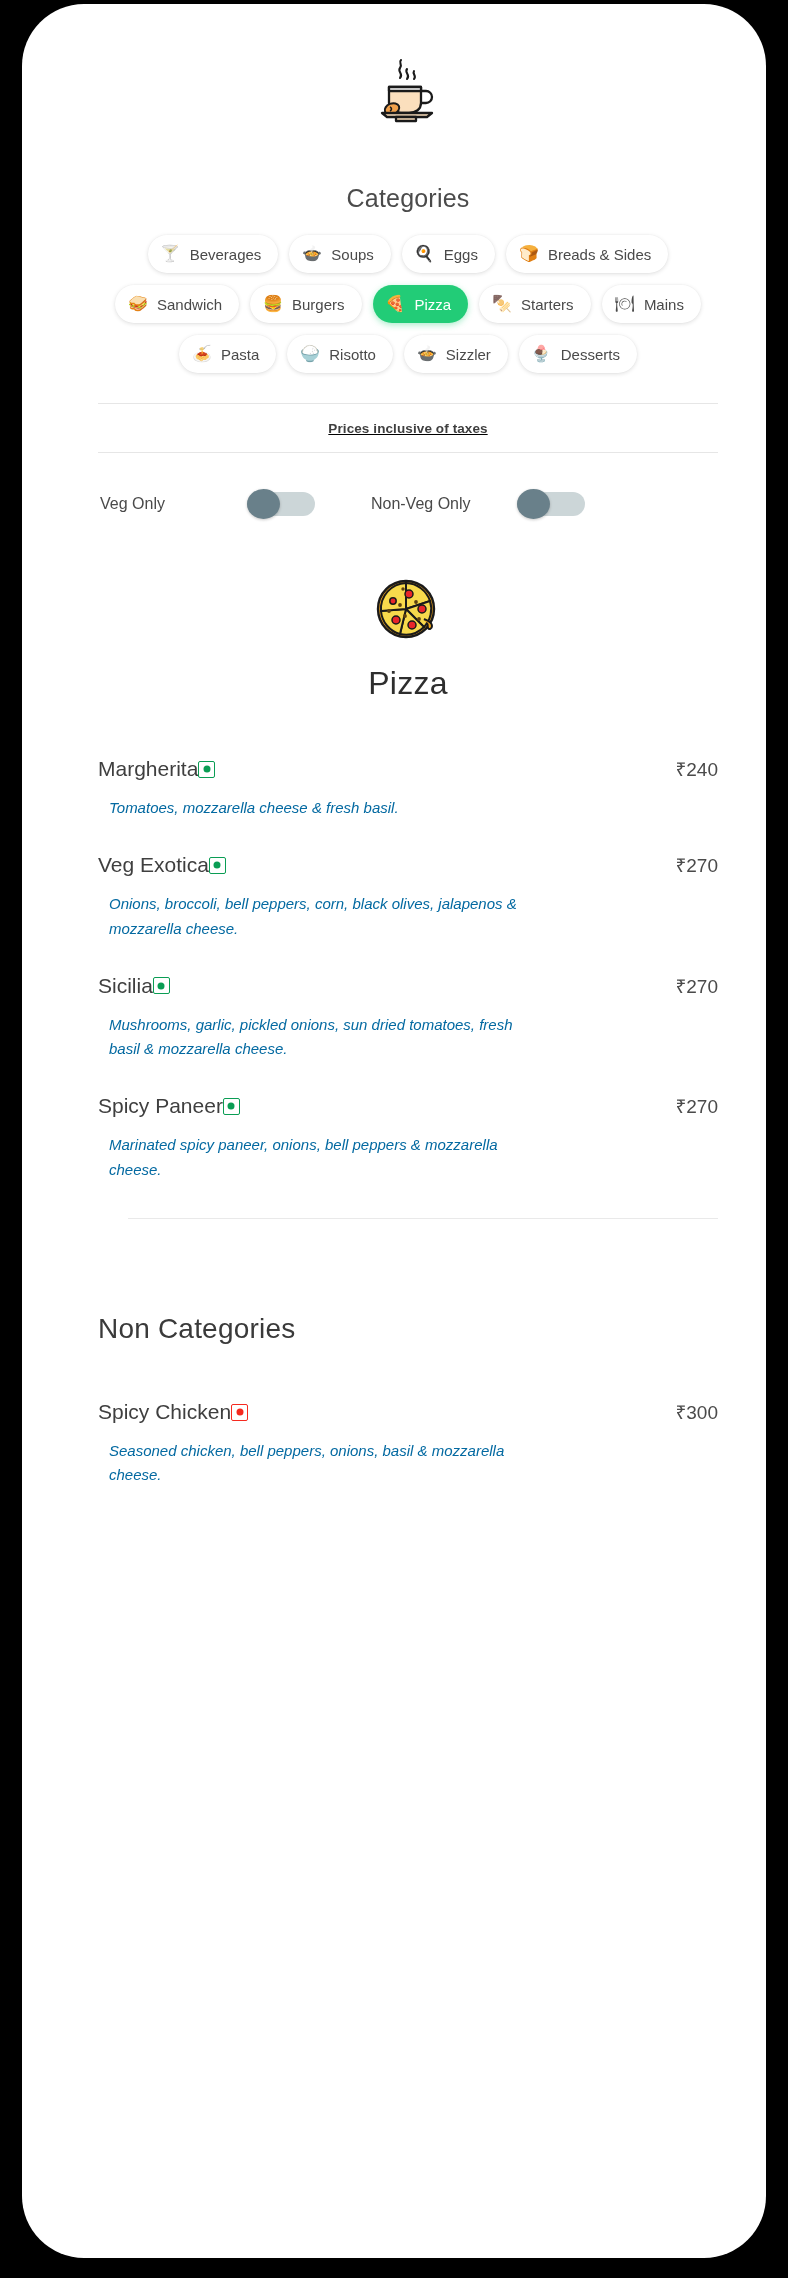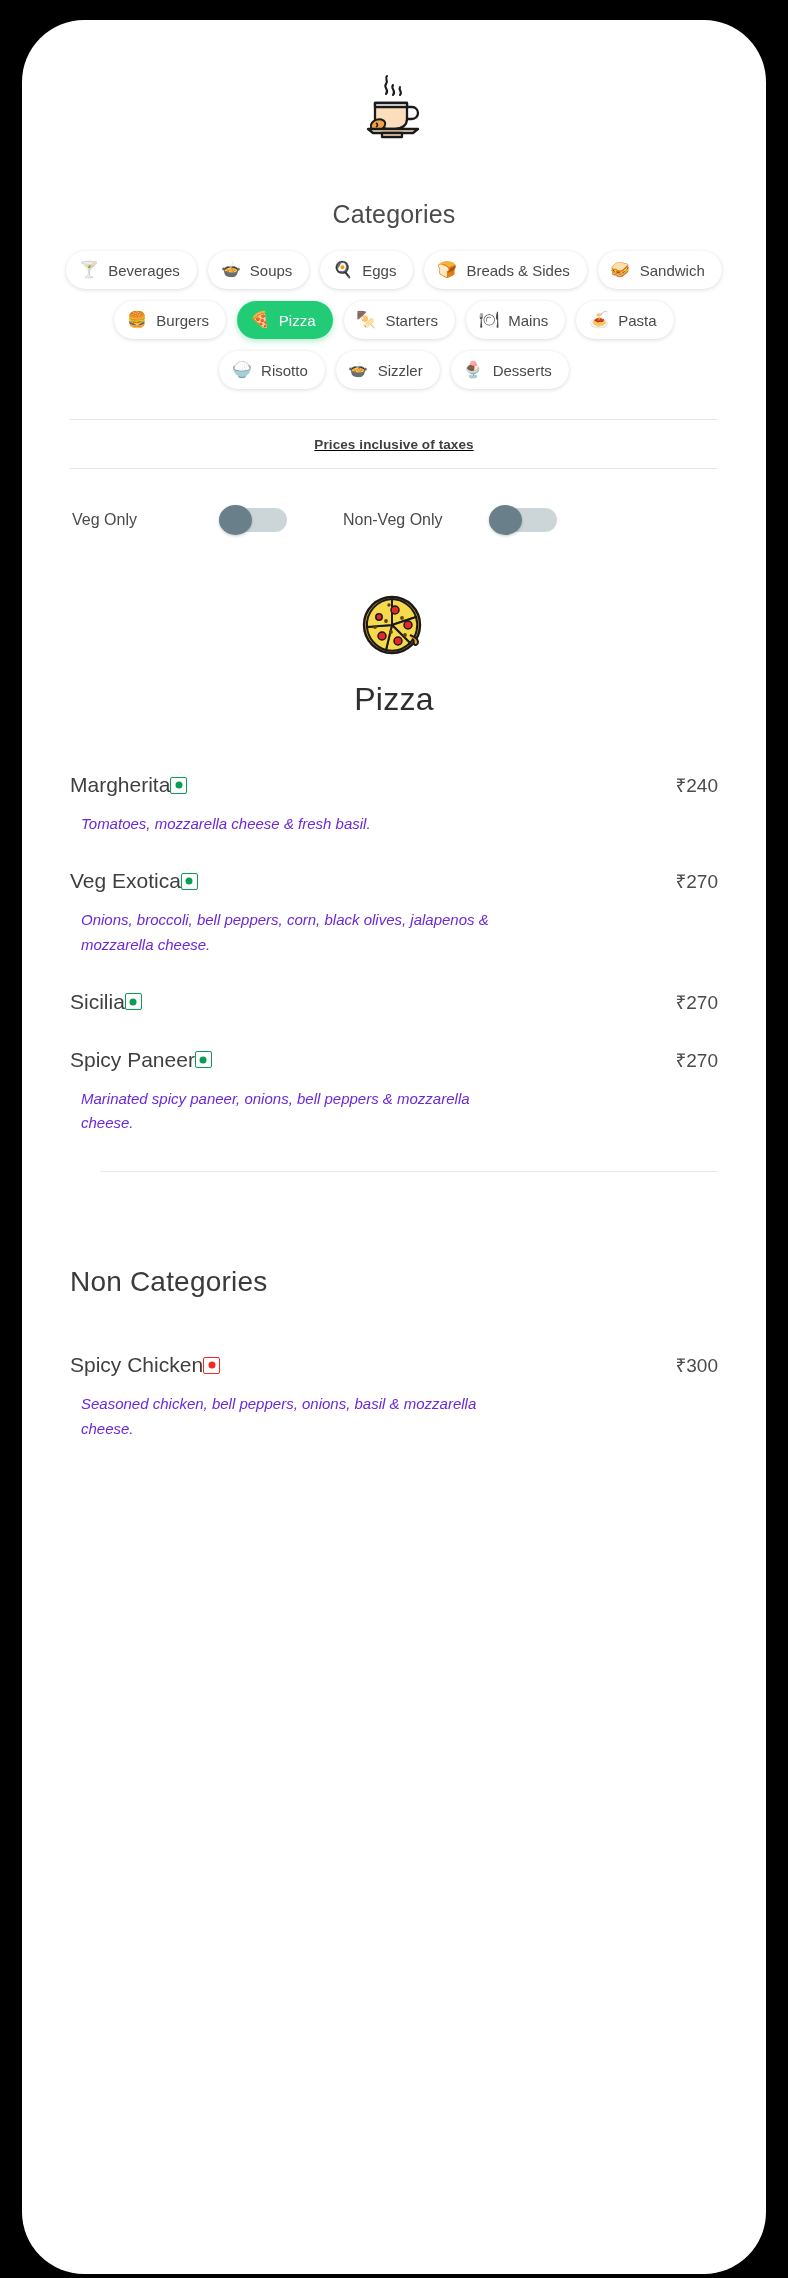--- a/index.html
+++ b/index.html
@@ -8,26 +8,27 @@
     width: 788px;
     height: 2278px;
     background: #000000;
     font-family: "Liberation Sans", sans-serif;
     overflow: hidden;
   }
 
   #phone {
     position: absolute;
     left: 22px;
-    top: 20px;
+    top: 4px;
     width: 744px;
     height: 2254px;
     background: #ffffff;
     border-radius: 62px;
     overflow: hidden;
+    padding-left: 28px;
   }
 
   #scroll {
     width: 100%;
     height: 100%;
     padding: 0 30px;
   }
 
   
   .brand {
@@ -207,21 +208,21 @@
   .item-price {
     font-size: 19px;
     color: #4a4a4a;
     white-space: nowrap;
   }
   .item-desc {
     margin-top: 14px;
     padding-left: 11px;
     font-size: 15px;
     font-style: italic;
-    color: #6d28d9;
+    color: #0369a1;
     line-height: 1.62;
     max-width: 420px;
   }
 
   .divider-inset {
     height: 1px;
     background: #e9e9e9;
     margin: 36px 18px 0 48px;
   }
 </style>
@@ -386,20 +387,21 @@
             <div class="item-desc">Onions, broccoli, bell peppers, corn, black olives, jalapenos &amp; mozzarella cheese.</div>
           </div>
           <div class="item">
             <div class="item-head">
               <div class="item-name-wrap">
                 <span class="item-name">Sicilia</span>
                 <span class="badge"></span>
               </div>
               <span class="item-price">₹270</span>
             </div>
+            <div class="item-desc">Mushrooms, garlic, pickled onions, sun dried tomatoes, fresh basil &amp; mozzarella cheese.</div>
           </div>
           <div class="item">
             <div class="item-head">
               <div class="item-name-wrap">
                 <span class="item-name">Spicy Paneer</span>
                 <span class="badge"></span>
               </div>
               <span class="item-price">₹270</span>
             </div>
             <div class="item-desc">Marinated spicy paneer, onions, bell peppers &amp; mozzarella cheese.</div>

